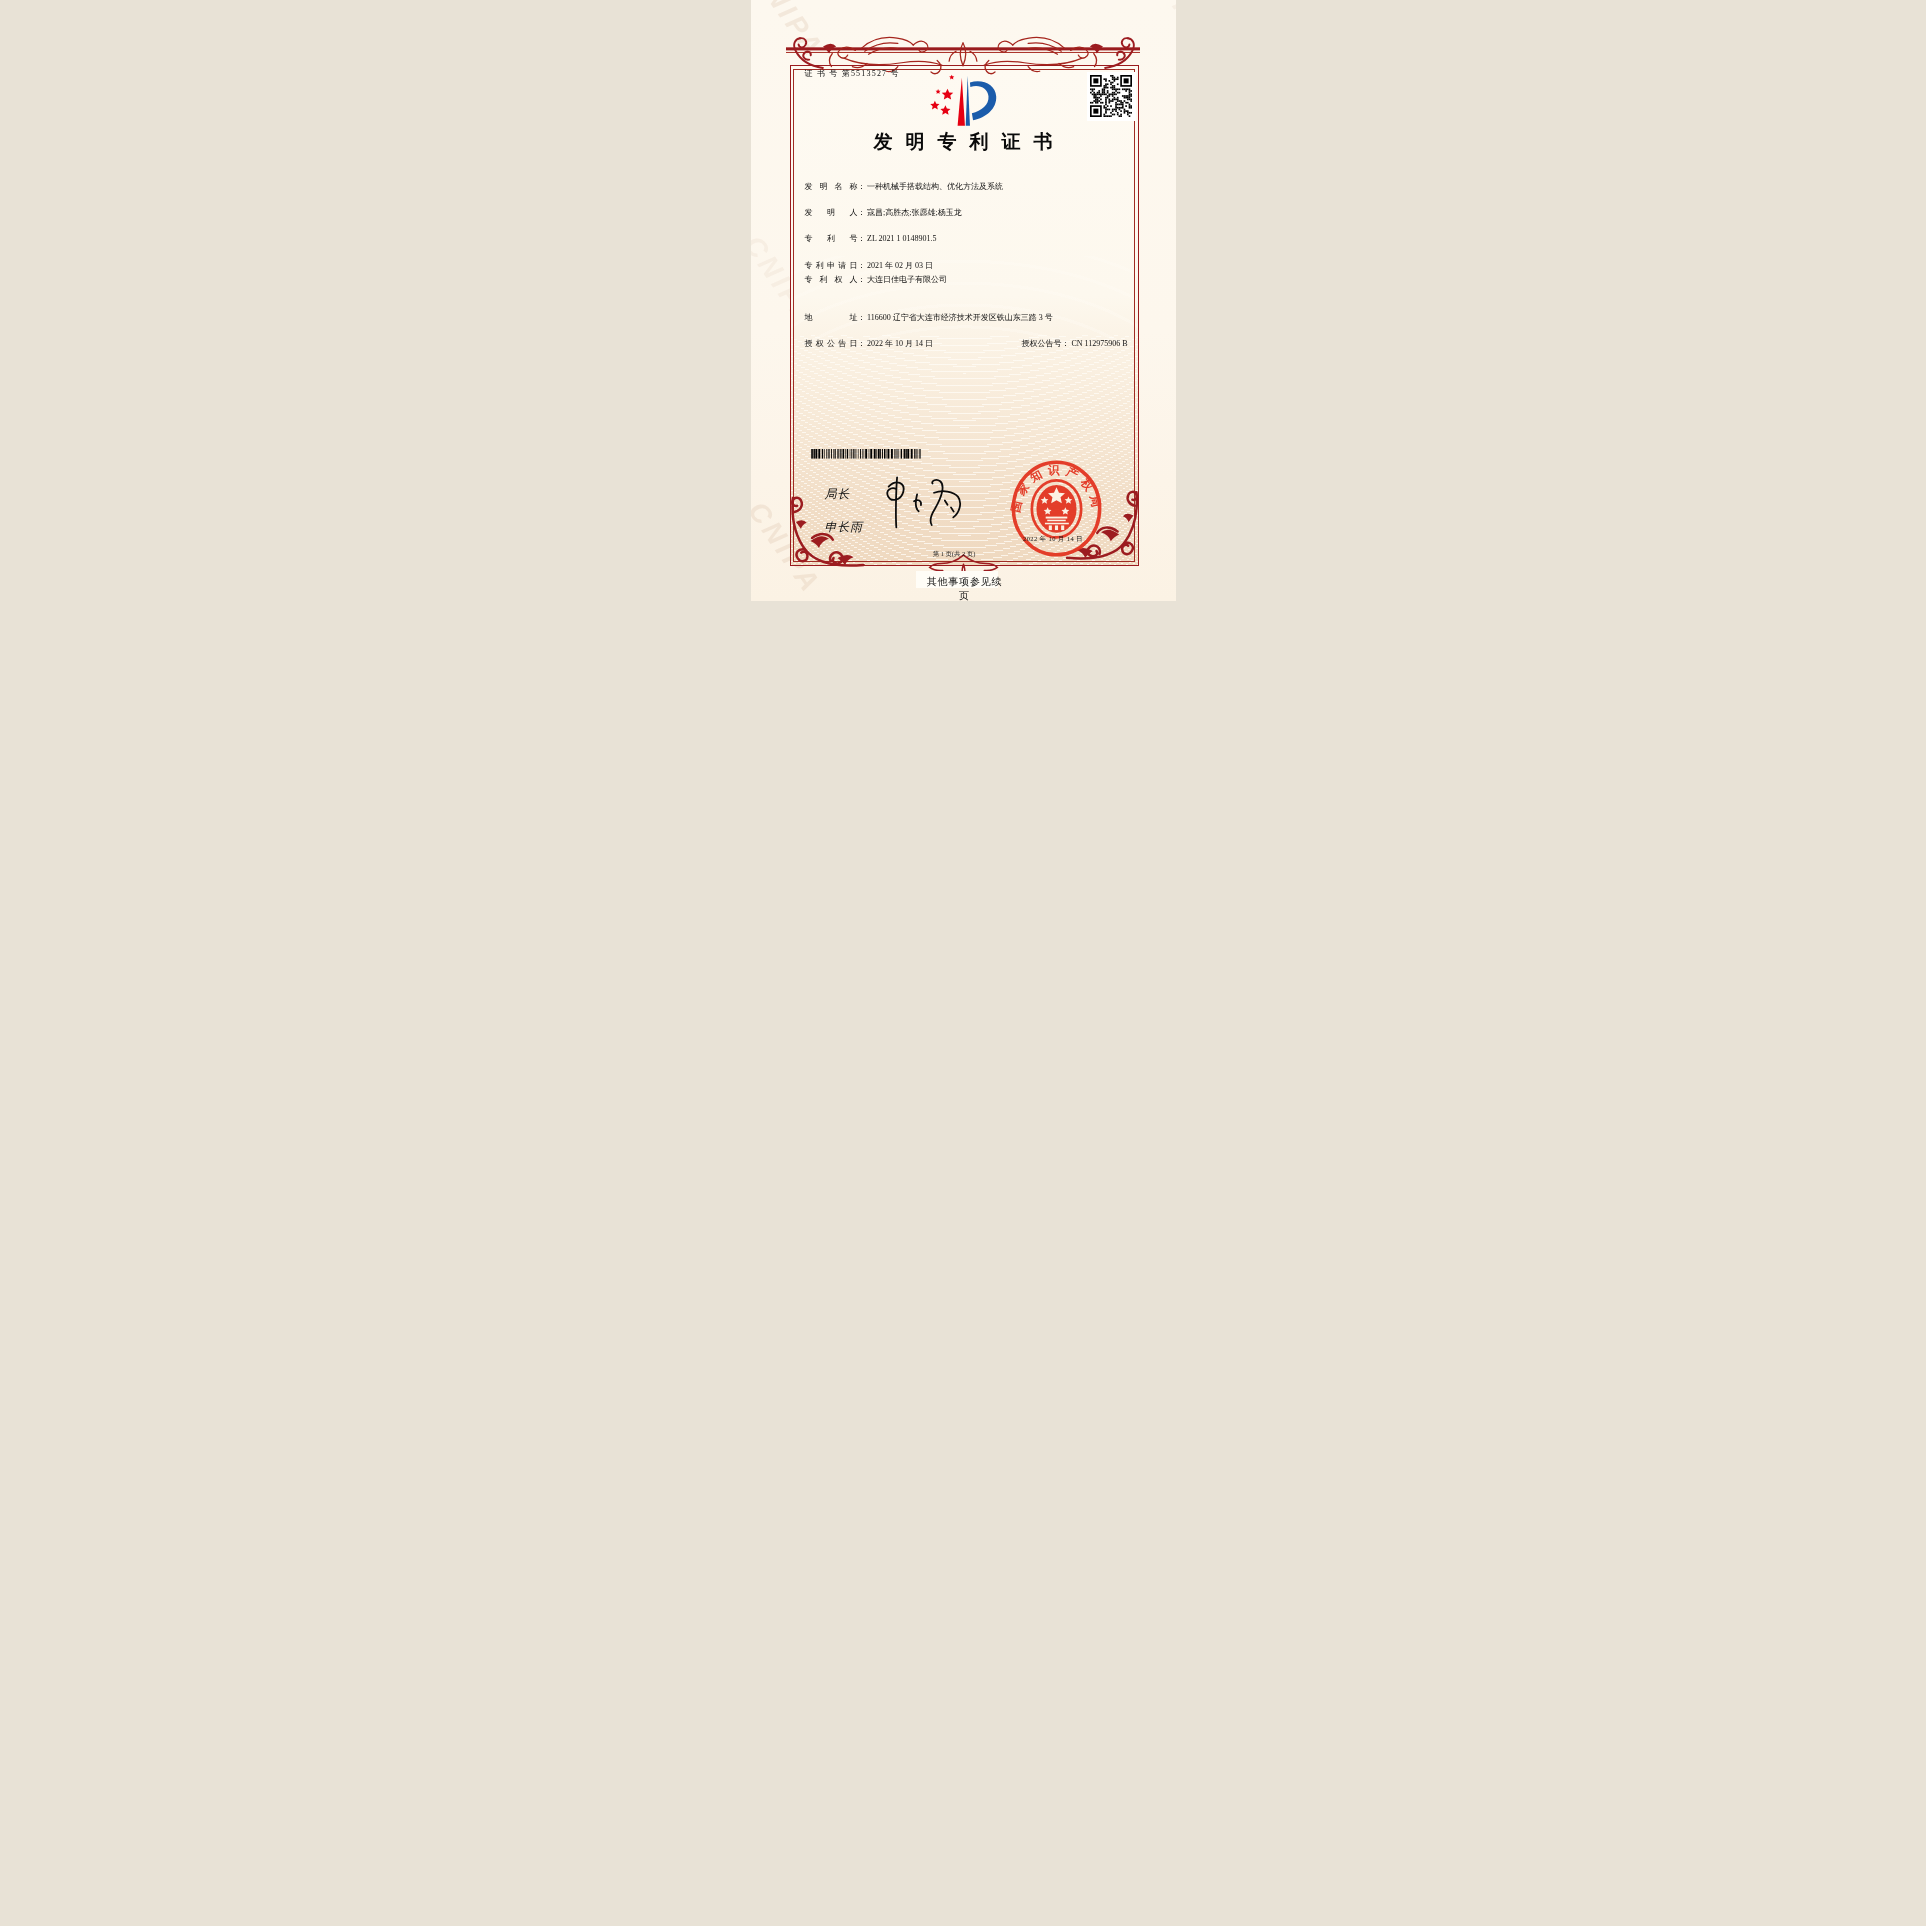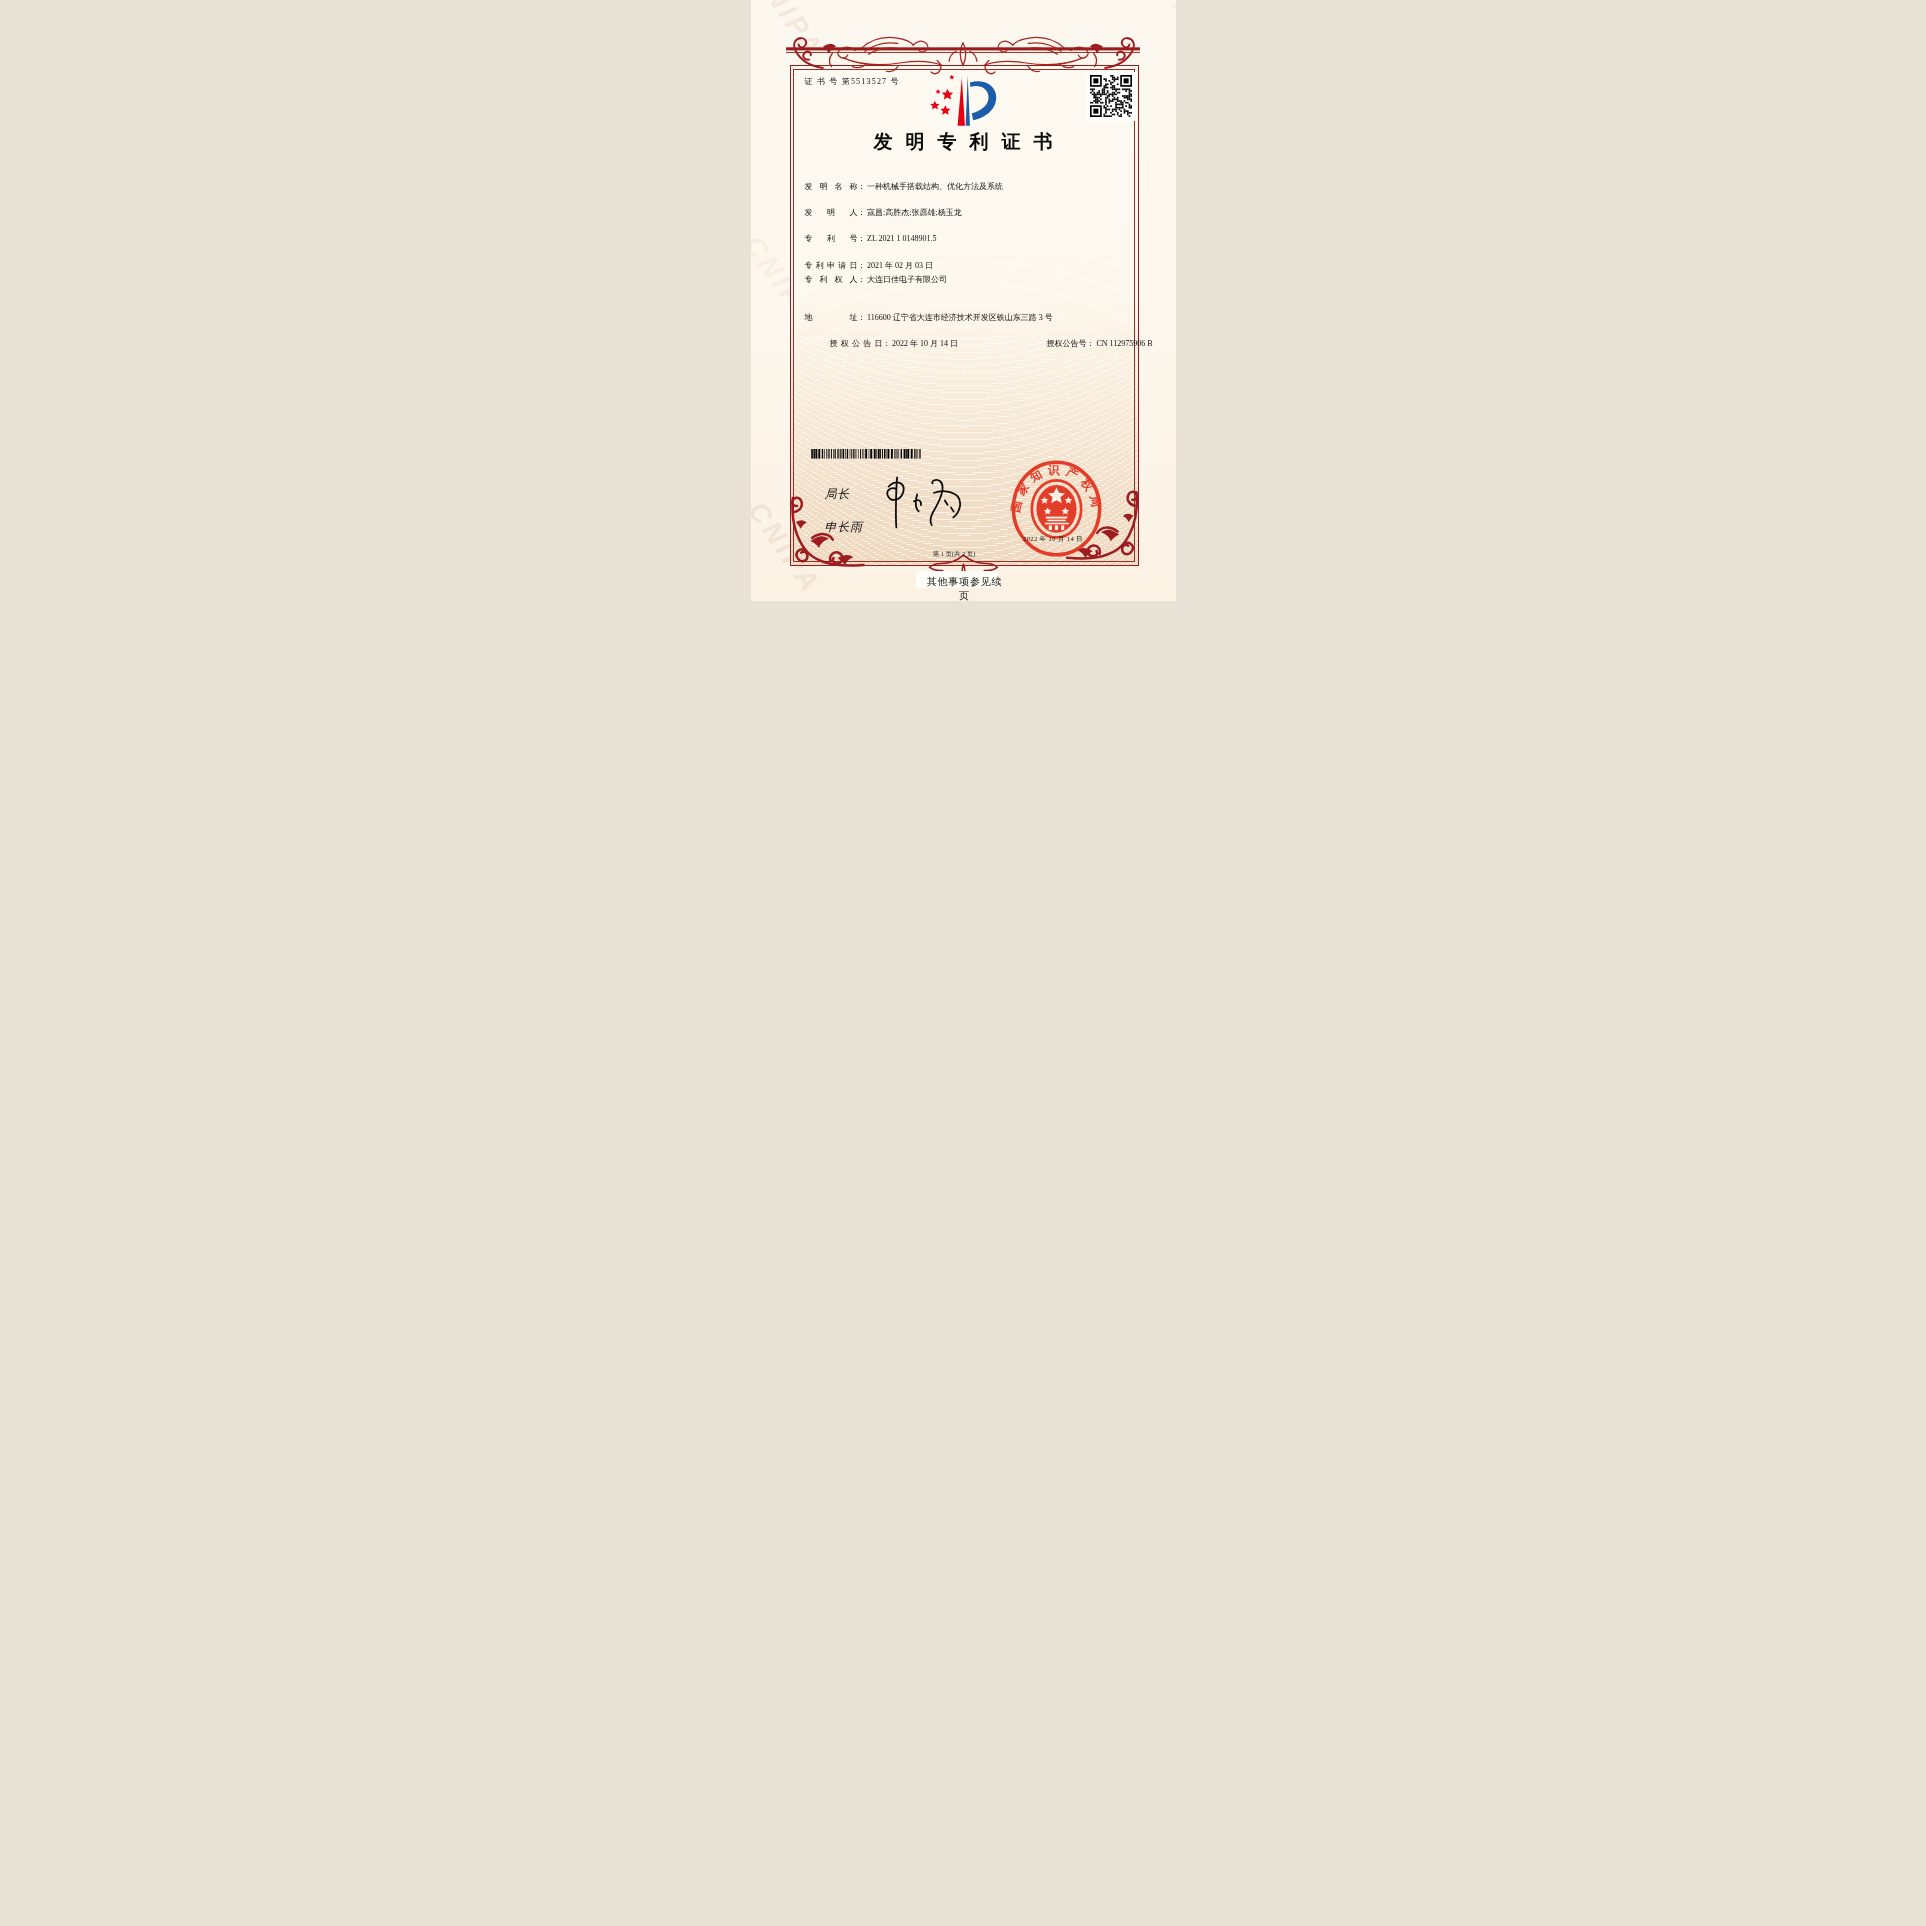--- a/index.html
+++ b/index.html
@@ -14,21 +14,21 @@
   
   .frame{position:absolute;left:39px;top:65px;width:347px;height:499px;
     border:1.9px solid #9a1b1e;
     background:linear-gradient(180deg,#fefaf2 0%,#fdf8ee 46%,#faf0e1 60%,#f6e7d4 74%,#f1ddc6 88%,#efd9c0 100%);}
   .frame-line{position:absolute;inset:2.7px;border:0.8px solid #a02c24;pointer-events:none;}
   .guilloche{position:absolute;left:0;right:0;bottom:0;height:46%;pointer-events:none;opacity:.85;
     background:repeating-radial-gradient(120% 85% at 50% 170%,rgba(255,252,246,.9) 0 0.8px,rgba(255,255,255,0) 0.8px 5px);}
   .guilloche2{position:absolute;left:0;right:0;top:38%;height:18%;pointer-events:none;opacity:.35;
     background:repeating-radial-gradient(140% 90% at 50% 320%,rgba(255,252,246,.8) 0 0.8px,rgba(255,255,255,0) 0.8px 5.8px);}
   
-  .certno{position:absolute;left:54px;top:76px;font-size:8px;letter-spacing:1.2px;color:#111;}
+  .certno{position:absolute;left:54px;top:68px;font-size:8px;letter-spacing:1.2px;color:#111;}
   .logo{position:absolute;left:174px;top:67px;}
   .qrbox{position:absolute;left:336px;top:72px;width:49px;height:49px;background:#fff;}
   .qrbox svg{position:absolute;left:3.1px;top:3.1px;}
   .title{position:absolute;left:0;top:129px;width:425px;text-align:center;
     font-size:19px;font-weight:bold;letter-spacing:13px;text-indent:13px;color:#0a0a0a;}
   
   .field{position:absolute;left:54px;font-size:8px;color:#111;white-space:nowrap;}
   .flabel{display:inline-block;width:53px;text-align:justify;text-align-last:justify;vertical-align:top;}
   .fval{margin-left:1.5px;}
   .grant2{position:absolute;left:217px;top:0;}
@@ -408,21 +408,21 @@
   </div>
   <div class="field" style="top:260px;">
     <span class="flabel">专利申请日</span><span>：</span><span class="fval">2021 年 02 月 03 日</span>
   </div>
   <div class="field" style="top:274px;">
     <span class="flabel">专利权人</span><span>：</span><span class="fval">大连日佳电子有限公司</span>
   </div>
   <div class="field" style="top:312px;">
     <span class="flabel">地址</span><span>：</span><span class="fval">116600 辽宁省大连市经济技术开发区铁山东三路 3 号</span>
   </div>
-  <div class="field" style="top:338px;width:331px;margin-left:25px;">
+  <div class="field" style="top:338px;width:331px;">
     <span class="flabel">授权公告日</span><span>：</span><span class="fval">2022 年 10 月 14 日</span>
     <span class="grant2"><span>授权公告号</span><span>：</span> <span>CN 112975906 B</span></span>
   </div>
 
 
   <svg class="barcode" id="barcode" viewBox="0 0 288 25" preserveAspectRatio="none">
       <rect x="0" y="0" width="2" height="25" fill="#000"></rect>
       <rect x="3" y="0" width="3.6" height="25" fill="#000"></rect>
       <rect x="7.8" y="0" width="2.4" height="25" fill="#000"></rect>
       <rect x="11.399999999999999" y="0" width="5" height="25" fill="#000"></rect>

